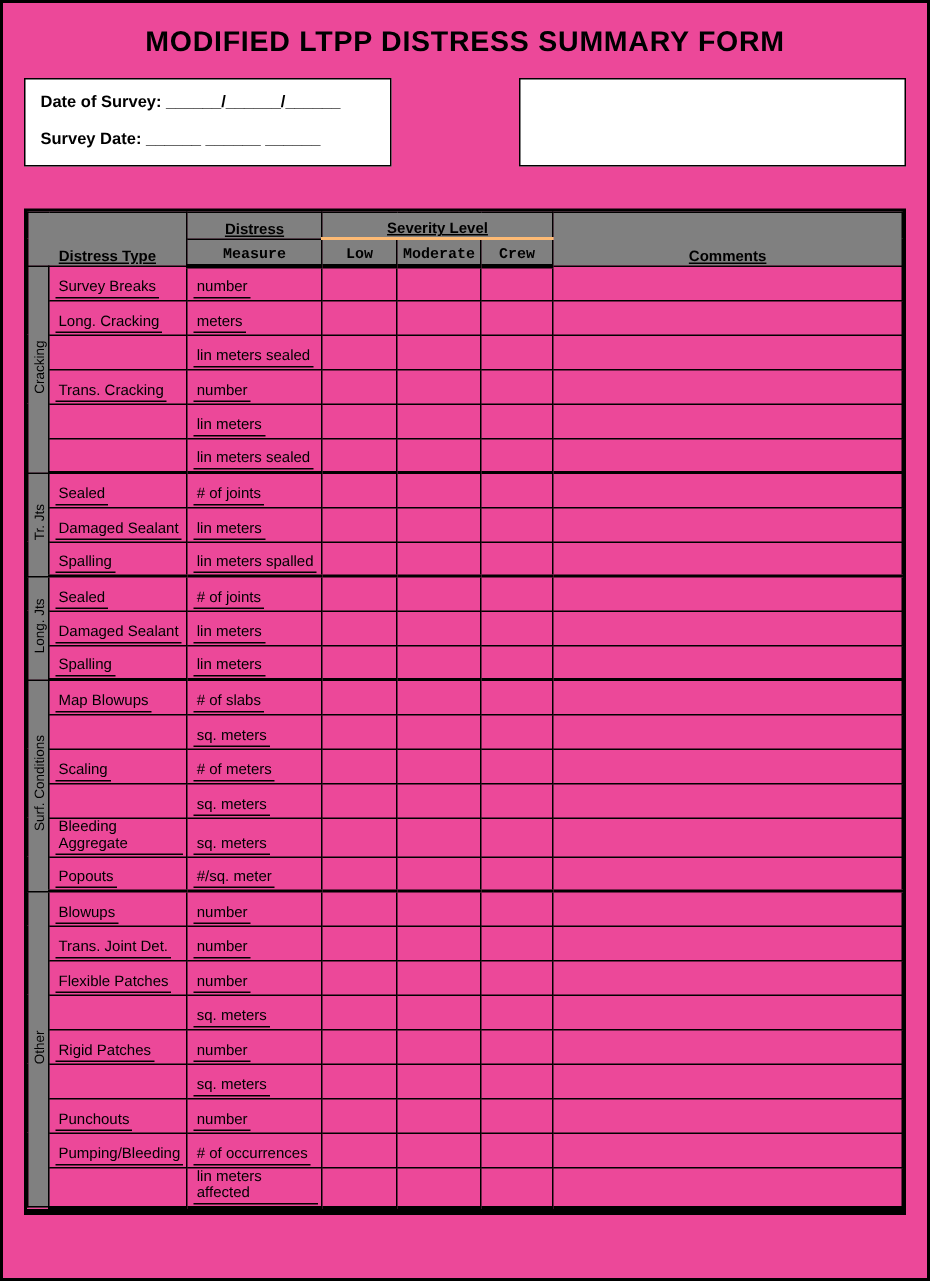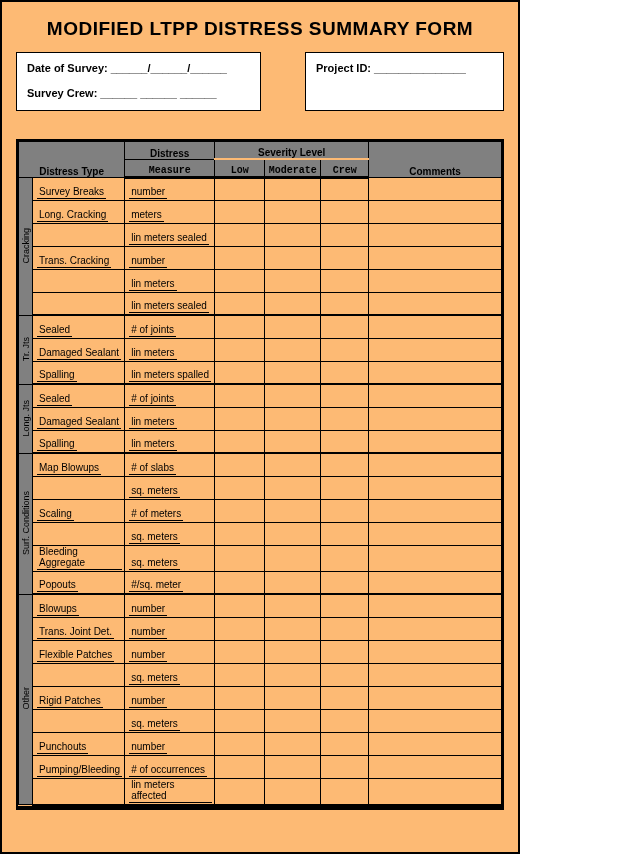--- a/index.html
+++ b/index.html
@@ -2,40 +2,40 @@
 <html><head>
 <meta charset="utf-8">
 <style>
   * { box-sizing: border-box; }
   body {
     margin: 0;
     font-family: Arial, Helvetica, sans-serif;
     background: #fff;
   }
   .page {
-    width: 520px;
+    width: 620px;
     height: 854px;
-    background: #fdba74;
+    background: #ec4899;
     border: 2px solid #000;
     padding: 10px 14px 14px 14px;
     position: relative;
   }
   .title {
     text-align: center;
     font-weight: bold;
     font-size: 19px;
     margin: 6px 0 12px 0;
     font-family: "Comic Sans MS", "Comic Sans", cursive, Arial, sans-serif;
     letter-spacing: 0.5px;
   }
   .header-boxes {
     display: flex;
     justify-content: space-between;
     margin-bottom: 28px;
-    gap: 44px;
+    gap: 85px;
   }
   .hbox {
     background: #fff;
     border: 1px solid #000;
     padding: 8px 10px;
     font-size: 11px;
     font-weight: bold;
     line-height: 1.4;
   }
   .hbox.left { flex: 0 0 245px; }
@@ -56,21 +56,21 @@
     border: 1px solid #000;
     padding: 0;
     vertical-align: bottom;
   }
   thead th {
     text-align: center;
     font-weight: bold;
     background: #808080;
     font-size: 10px;
   }
-  thead tr.h1 th { height: 18px; }
+  thead tr.h1 th { height: 18px; text-decoration: underline; }
   thead tr.h2 th { height: 18px; border-bottom: 3px solid #000; font-family: Liberation Mono, monospace; }
   thead th.sev-group { border-bottom: 2px solid #fdba74; }
   .col-group { width: 14px; }
   .col-type  { width: 92px; }
   .col-meas  { width: 90px; }
   .col-low   { width: 50px; }
   .col-mod   { width: 56px; }
   .col-high  { width: 48px; }
   .col-comm  { }
 
@@ -106,24 +106,23 @@
 </head>
 <body>
 
 <div class="page">
 
   <div class="title">MODIFIED LTPP DISTRESS SUMMARY FORM</div>
 
   <div class="header-boxes">
     <div class="hbox left">
       <div>Date of Survey: ______/______/______</div>
-      <div>Survey Crew: ______   ______   ______</div>
+      <div>Survey Date: ______   ______   ______</div>
     </div>
     <div class="hbox right">
-      <div>Project ID:  _______________</div>
     </div>
   </div>
 
   <div class="table-wrap">
     <table>
       <colgroup>
         <col class="col-group">
           <col class="col-type">
           <col class="col-meas">
         <col class="col-low">

